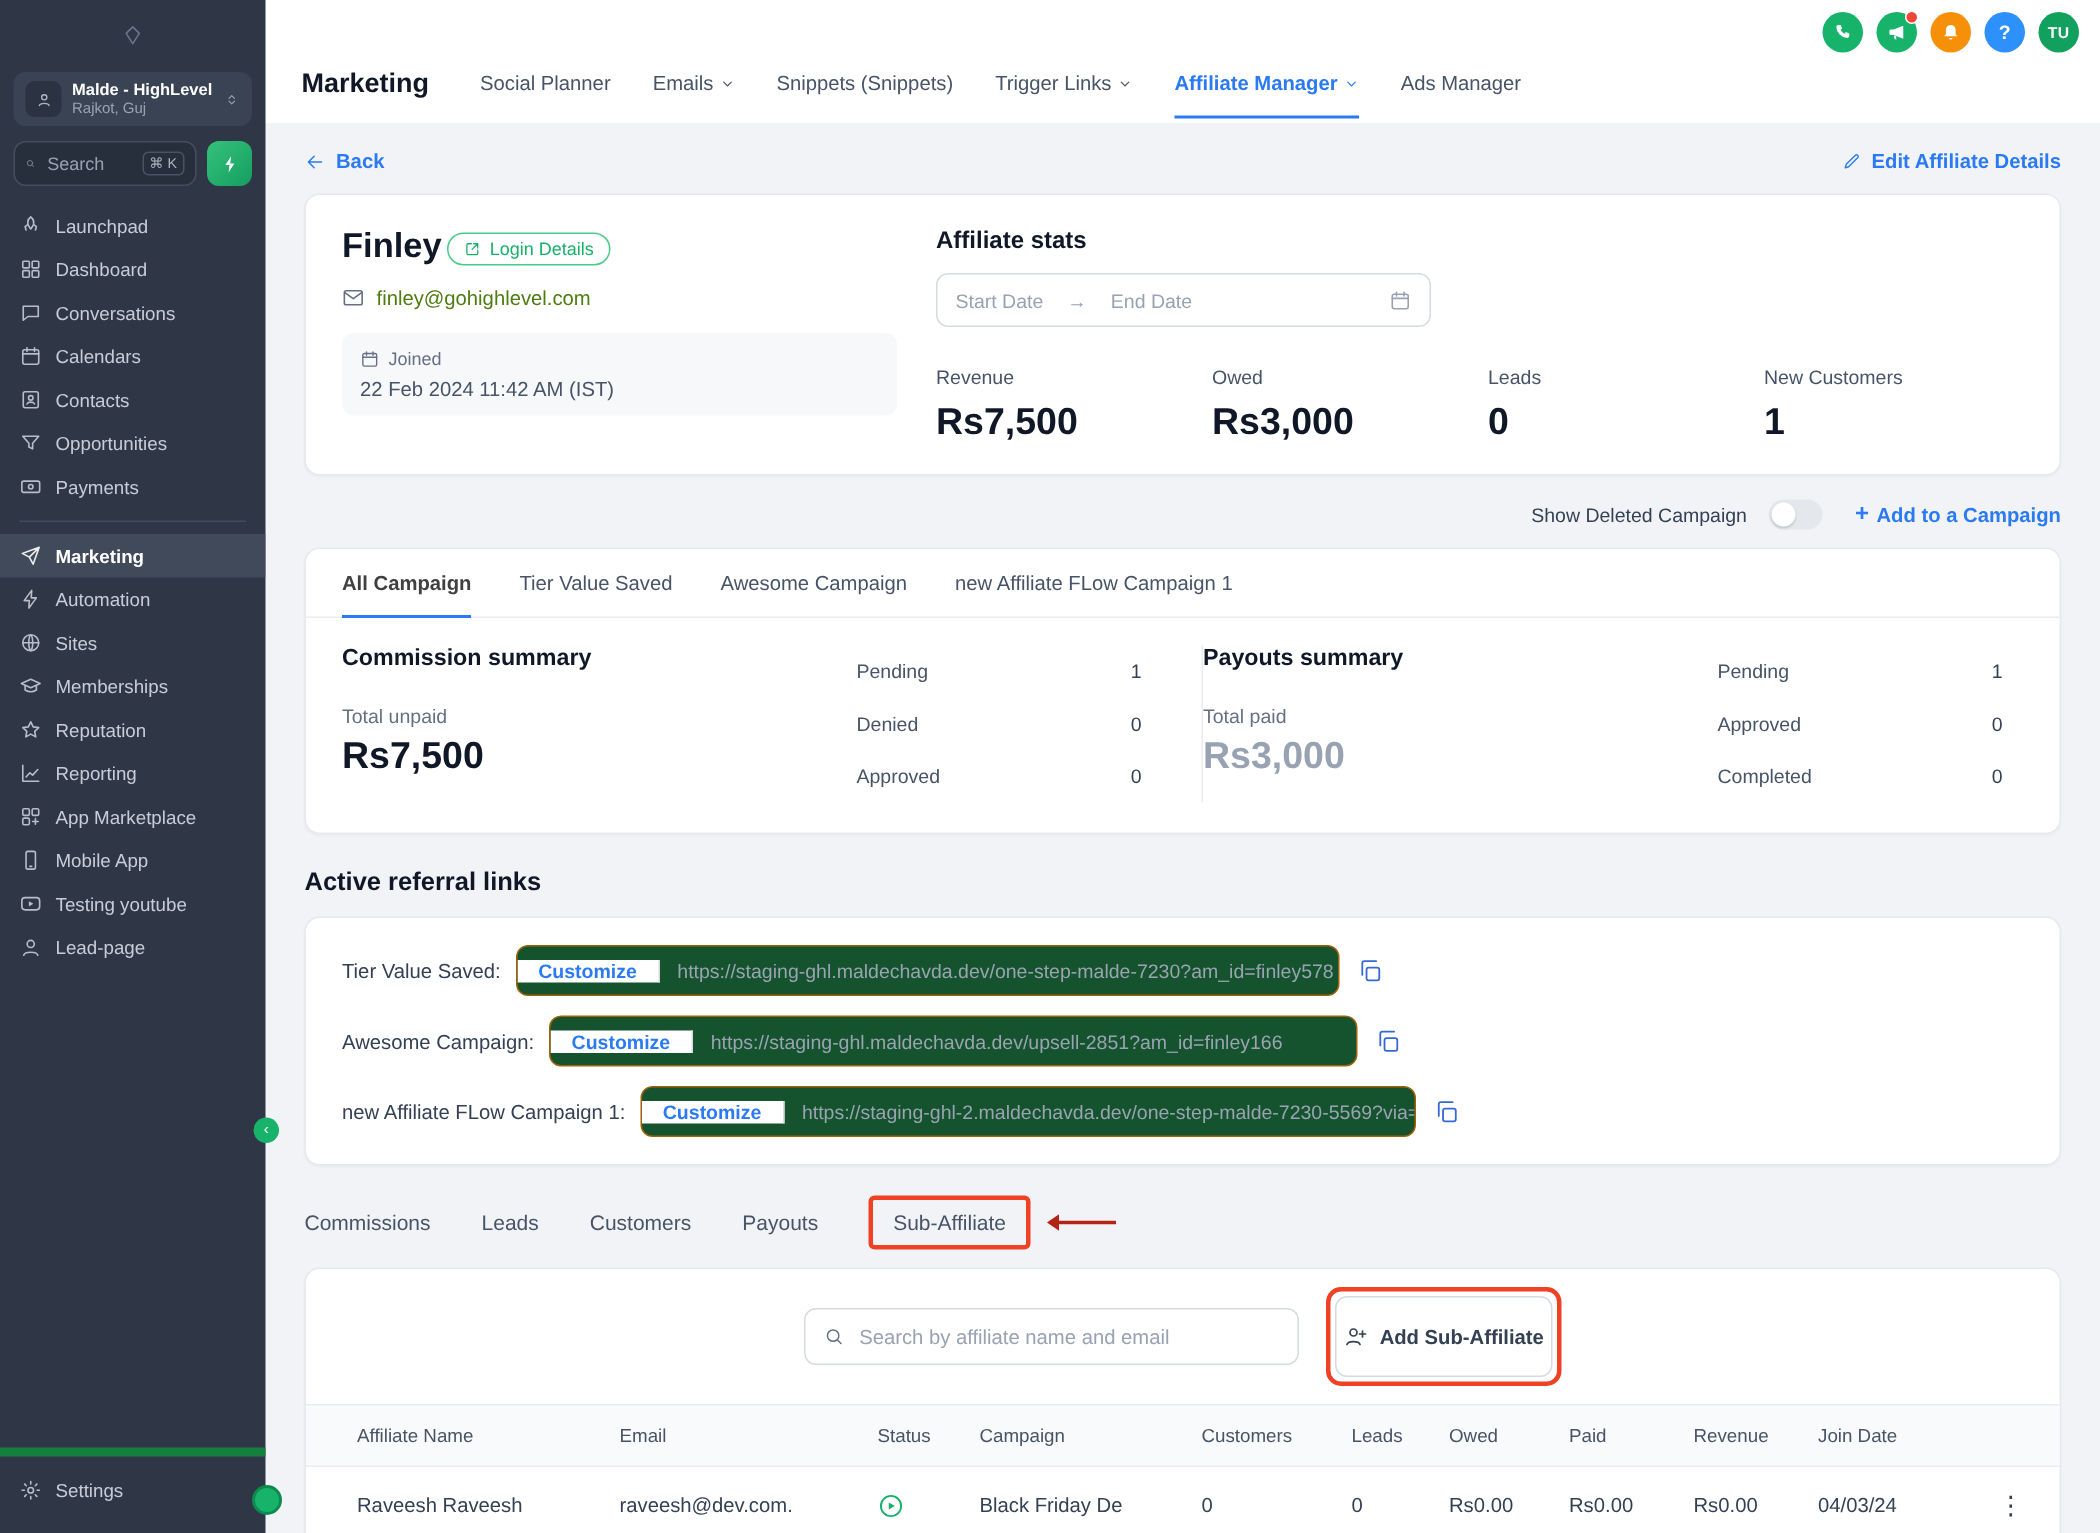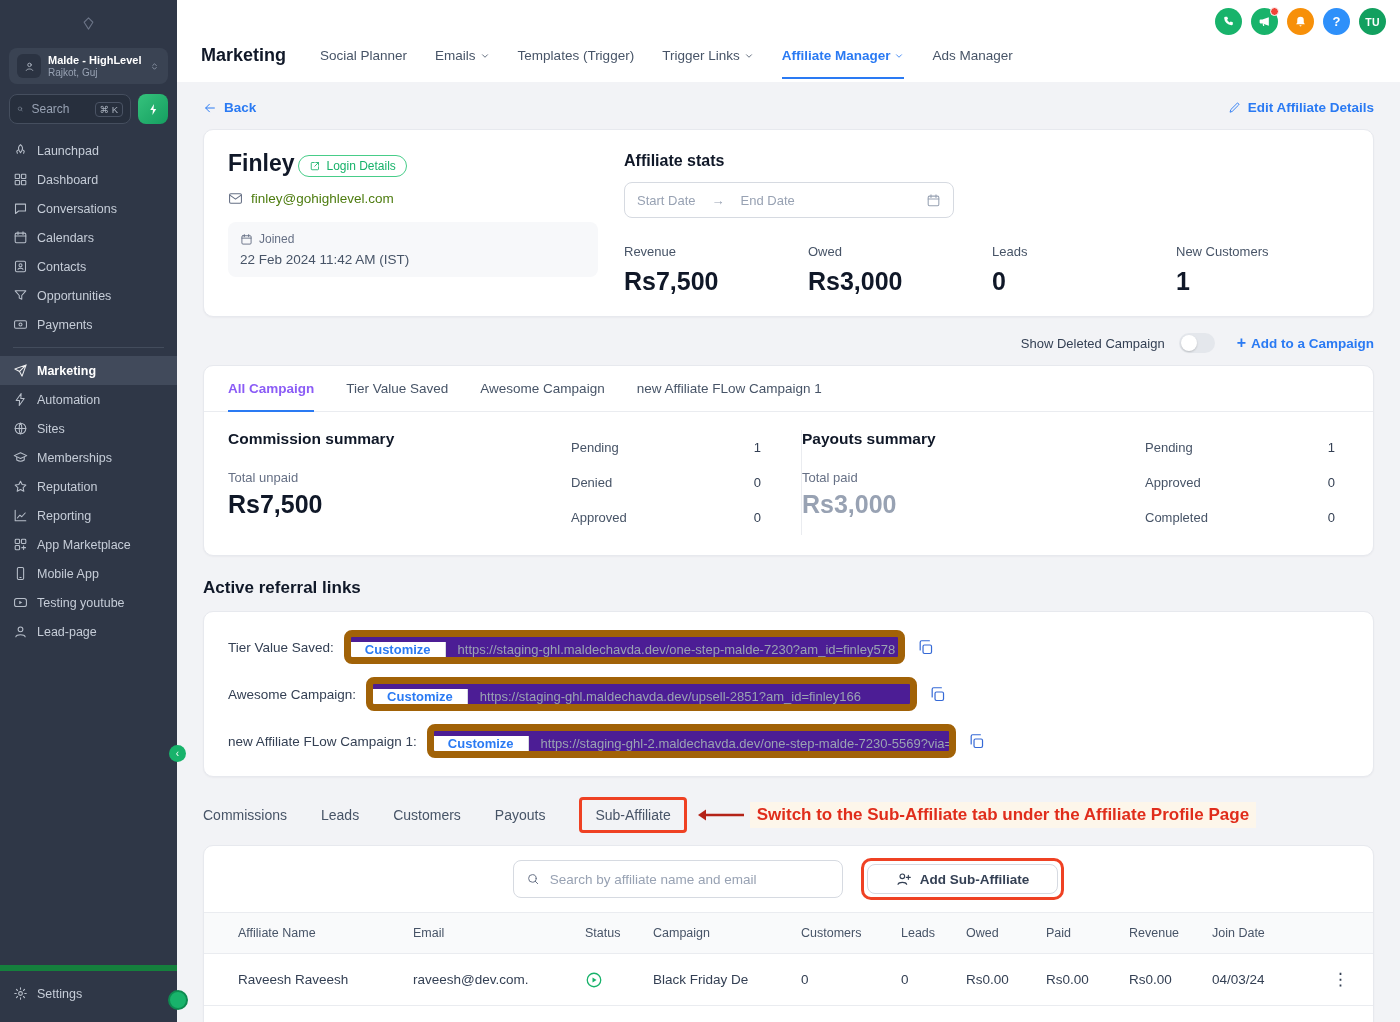--- a/index.html
+++ b/index.html
@@ -77,60 +77,60 @@
 
   
   .campaign-controls{display:flex;justify-content:flex-end;align-items:center;gap:14px;margin:15px 0 12px;font-size:13px;color:#344054}
   .toggle{width:36px;height:20px;border-radius:999px;background:#e4e7ec;position:relative;display:inline-block;cursor:pointer}
   .knob{position:absolute;top:2px;left:2px;width:16px;height:16px;border-radius:50%;background:#fff;box-shadow:0 1px 2px rgba(0,0,0,.18)}
   .addcamp{color:#2a7af3;font-weight:600;font-size:13.5px;display:flex;align-items:center;gap:5px;margin-left:8px;cursor:pointer;text-decoration:none}
   .plus{font-size:16px;font-weight:600;line-height:1}
   .campaign-card{margin-bottom:8px}
   .camp-tabs{display:flex;gap:32px;padding:0 24px;border-bottom:1px solid #eaecf0;height:46px;align-items:center}
   .camp-tab{font-size:13.5px;color:#475467;height:100%;display:flex;align-items:center;position:relative;cursor:pointer;white-space:nowrap}
-  .camp-tab.active{color:#8b5cf6;font-weight:600}
+  .camp-tab.active{color:#404040;font-weight:600}
   .camp-tab.active::after{content:"";position:absolute;left:0;right:0;bottom:-1px;height:2px;background:#2a7af3}
   .camp-body{display:flex;padding:18px 24px 20px}
   .summary-col{flex:1;display:flex;justify-content:space-between;padding-right:40px}
   .summary-col.right{border-left:1px solid #eaecf0;padding-right:14px}
   .sum-title{font-size:15.5px;font-weight:600;color:#101828;margin:0}
   .sum-total-label{margin-top:22px;font-size:13px;color:#667085}
   .sum-total-value{margin-top:5px;font-size:25px;font-weight:700;color:#101828}
   .sum-total-value.muted{color:#98a2b3}
   .summary-rows{width:190px;padding-top:0}
   .srow{display:flex;justify-content:space-between;padding:10px 0;font-size:13px}
   .srow .sl{color:#475467}.srow .sv{color:#344054}
 
   
   .section-title{font-size:17px;font-weight:700;color:#101828;margin:22px 0 13px}
   .links-card{padding:18px 24px}
   .link-row{display:flex;align-items:center;margin-bottom:13px}
   .link-row:last-child{margin-bottom:0}
   .link-label{font-size:13.5px;color:#344054;margin-right:10px;white-space:nowrap}
-  .link-group{display:flex;align-items:flex-end;border:7px solid #a16207;border-radius:8px;overflow:hidden;height:34px;background:#4c1d95}
+  .link-group{display:flex;align-items:center;border:1px solid #a16207;border-radius:8px;overflow:hidden;height:34px;background:#14532d}
   .customize{display:flex;align-items:center;padding:0 14px;color:#2a7af3;font-weight:600;font-size:13px;border-right:1px solid #d6dae1;background:#fff;cursor:pointer}
   .link-url{display:flex;align-items:center;padding:0 12px;color:#9aa3b2;font-size:13px;white-space:nowrap;overflow:hidden}
   .w1{width:452px}.w2{width:442px}.w3{width:420px}
   .copy-btn{margin-left:12px;color:#3569d6;cursor:pointer;display:flex}
   .copy-btn .ic{width:17px;height:17px}
 
   
   .detail-tabs{display:flex;align-items:center;margin:20px 0 12px;font-size:14px;color:#475467}
   .dtab{margin-right:34px;cursor:pointer;white-space:nowrap}
   .dtab-box{border:3px solid #ef4123;border-radius:4px;padding:7px 13px;margin-right:5px;color:#475467;cursor:pointer;white-space:nowrap}
   .ann-arrow{margin:0 4px;flex:none}
   .annotation{font-size:17px;font-weight:700;color:#e02d1b;background:#fdf6ea;padding:3px 7px;white-space:nowrap}
 
   
   .sub-top{display:flex;justify-content:center;align-items:center;gap:18px;padding:12px 18px}
   .search-field{width:330px;height:38px;border:1px solid #d6dae1;border-radius:8px;display:flex;align-items:center;gap:8px;padding:0 12px;background:#fff;color:#667085}
   .search-field input{border:0;outline:0;flex:1;font-size:13.5px;color:#344054;font-family:inherit;min-width:0}
   .search-field input::placeholder{color:#98a2b3}
   .red-wrap{border:3px solid #ef4123;border-radius:10px;padding:3px}
-  .add-sub{height:30px;display:flex;align-items:center;gap:8px;padding:0 28px;border:1px solid #d6dae1;border-radius:8px;background:#fff;font-size:13.5px;font-weight:600;color:#344054;cursor:pointer}
+  .add-sub{height:54px;display:flex;align-items:center;gap:8px;padding:0 5px;border:1px solid #d6dae1;border-radius:8px;background:#fff;font-size:13.5px;font-weight:600;color:#344054;cursor:pointer}
   .add-sub .ic{width:16px;height:16px;color:#344054}
   .tbl-head,.tbl-row{display:grid;grid-template-columns:175px 172px 68px 148px 100px 65px 80px 83px 83px 100px 1fr;align-items:center;padding-left:34px}
   .tbl-head{background:#f9fafb;border-top:1px solid #eaecf0;border-bottom:1px solid #eaecf0;height:42px;font-size:12.5px;color:#475467}
   .tbl-row{height:52px;font-size:13.5px;color:#344054;border-bottom:1px solid #eaecf0}
   .status-ic{color:#17b26a;width:18px;height:18px}
   .kebab{justify-self:end;padding-right:24px;color:#344054;font-size:17px;cursor:pointer;line-height:1}
   .sub-footer{display:flex;justify-content:space-between;align-items:center;padding:15px 18px 15px 34px}
 </style>
 </head>
 <body>
@@ -342,21 +342,21 @@
       <span class="hdr-tab">
           <span>Social Planner</span>
         </span>
       <span class="hdr-tab">
           <span>Emails</span>
           <svg class="caret" viewBox="0 0 24 24">
             <path d="M6 9l6 6 6-6"></path>
           </svg>
         </span>
       <span class="hdr-tab">
-          <span>Templates (Trigger)</span>
+          <span>Snippets (Snippets)</span>
         </span>
       <span class="hdr-tab">
           <span>Trigger Links</span>
           <svg class="caret" viewBox="0 0 24 24">
             <path d="M6 9l6 6 6-6"></path>
           </svg>
         </span>
       <span class="hdr-tab active">
           <span>Affiliate Manager</span>
           <svg class="caret" viewBox="0 0 24 24">
@@ -562,21 +562,20 @@
       <span class="dtab">Leads</span>
       <span class="dtab">Customers</span>
       <span class="dtab">Payouts</span>
       <span class="dtab-box">Sub-Affiliate</span>
       <span class="ann-arrow">
         <svg width="50" height="14" viewBox="0 0 50 14">
             <path d="M48 7H8" stroke="#b42318" stroke-width="2.4"></path>
             <path d="M10 1.5L2 7l8 5.5z" fill="#b42318"></path>
           </svg>
       </span>
-      <span class="annotation">Switch to the Sub-Affiliate tab under the Affiliate Profile Page</span>
     </div>
 
     <section class="card sub-card">
       <div class="sub-top">
         <div class="search-field">
           <svg class="ic" viewBox="0 0 24 24" style="width:14px;height:14px">
               <circle cx="11" cy="11" r="6.5"></circle>
               <path d="M20 20l-4.3-4.3"></path>
             </svg>
           <input placeholder="Search by affiliate name and email" style="">

